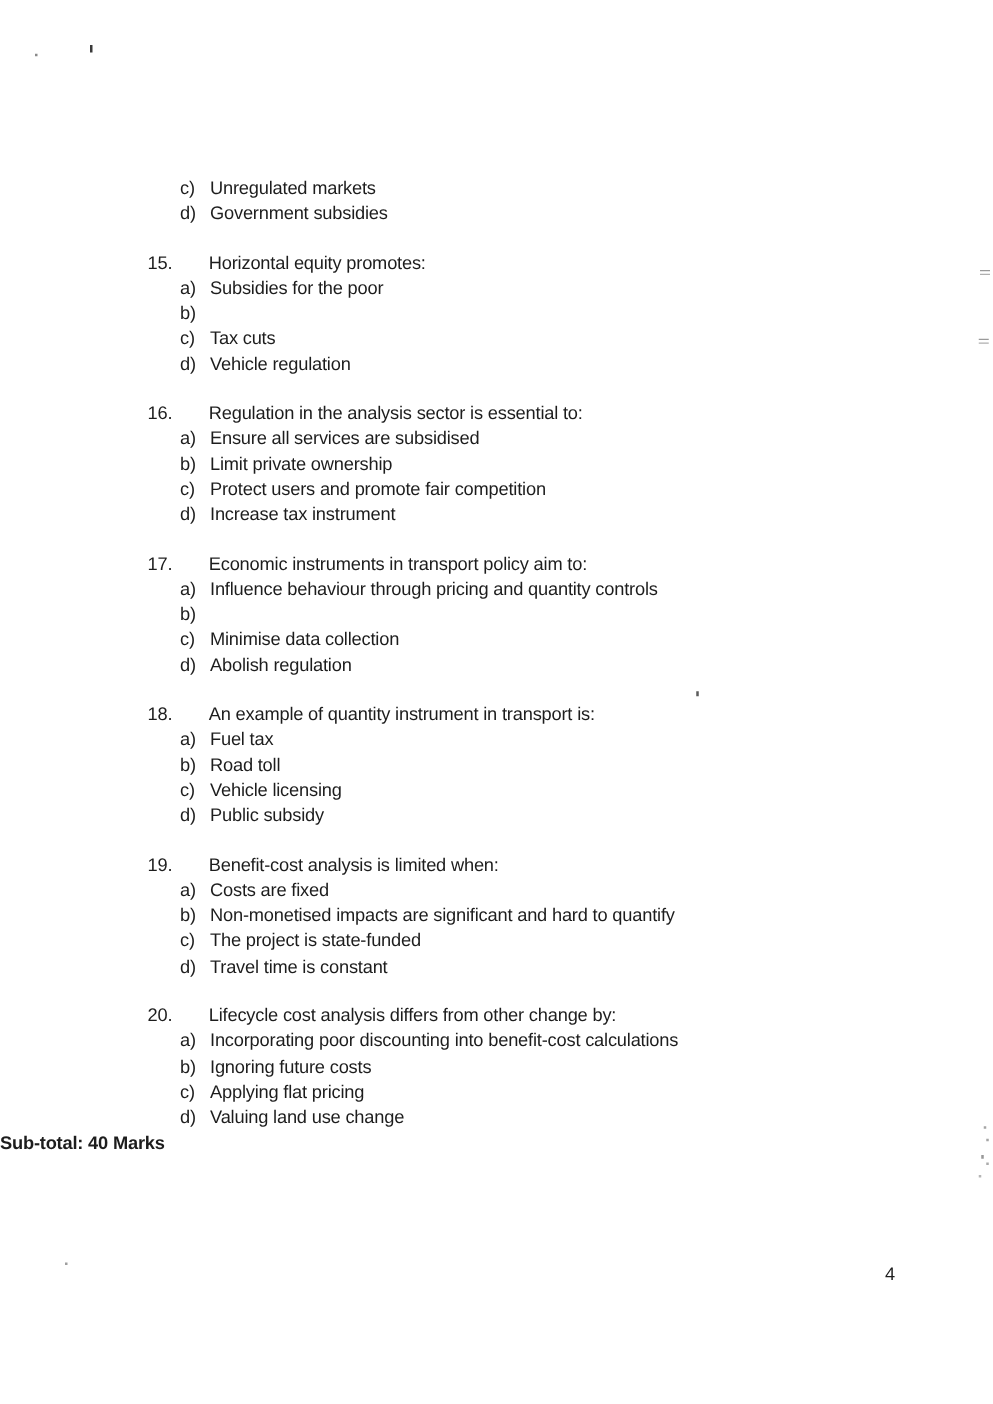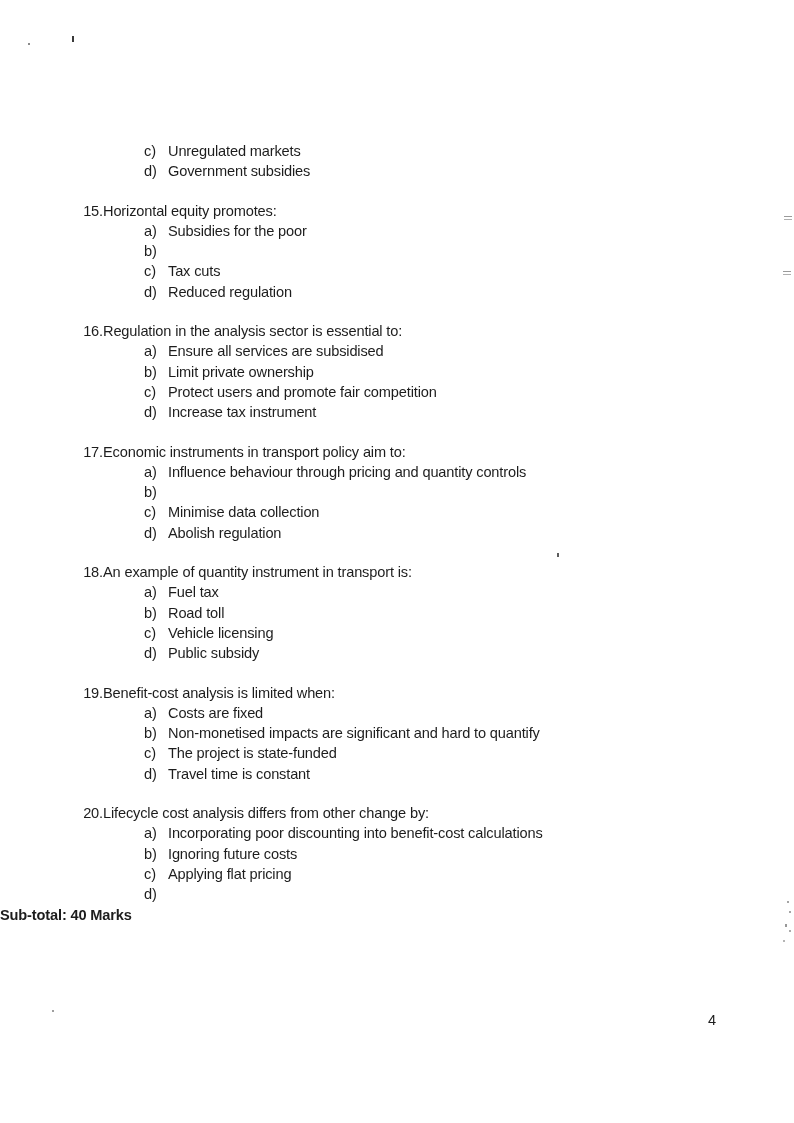--- a/index.html
+++ b/index.html
@@ -23,21 +23,21 @@
     position: absolute;
     top: 141px;
     left: 0;
     width: 794px;
   }
   .opt-row { display: flex; padding-left: 144px; }
   .opt-letter { flex: none; width: 24px; }
   .opt-text { flex: 1; }
   .question-block { margin-top: 19px; }
   .q-head { display: flex; }
-  .q-num { flex: none; margin-left: 54px; width: 49px; text-align: right; }
+  .q-num { flex: none; margin-left: 118px; width: 49px; }
   .q-text { flex: 1; }
   .subtotal-line {
     text-align: left;
     padding-right: 72px;
     font-weight: bold;
   }
   .page-number {
     position: absolute;
     top: 1010px;
     left: 700px;
@@ -75,21 +75,21 @@
       </div>
       <div class="opt-row">
         <span class="opt-letter">b)</span>
       </div>
       <div class="opt-row">
         <span class="opt-letter">c)</span>
         <span class="opt-text">Tax cuts</span>
       </div>
       <div class="opt-row">
         <span class="opt-letter">d)</span>
-        <span class="opt-text">Reduced regulation</span>
+        <span class="opt-text">Vehicle regulation</span>
       </div>
     </div>
 
     <div class="question-block">
       <div class="q-head">
         <span class="q-num">16.</span>
         <span class="q-text">Regulation in the analysis sector is essential to:</span>
       </div>
       <div class="opt-row">
         <span class="opt-letter">a)</span>
@@ -189,20 +189,21 @@
       <div class="opt-row">
         <span class="opt-letter">b)</span>
         <span class="opt-text">Ignoring future costs</span>
       </div>
       <div class="opt-row">
         <span class="opt-letter">c)</span>
         <span class="opt-text">Applying flat pricing</span>
       </div>
       <div class="opt-row">
         <span class="opt-letter">d)</span>
+        <span class="opt-text">Valuing land use change</span>
       </div>
     </div>
 
     <div class="subtotal-line">Sub-total: 40 Marks</div>
 
   </div>
 
   <div class="page-number">4</div>
 
   <span class="artifact" style="left:72px;top:36px;width:2px;height:6px;background:#3a3a3a;"></span>

